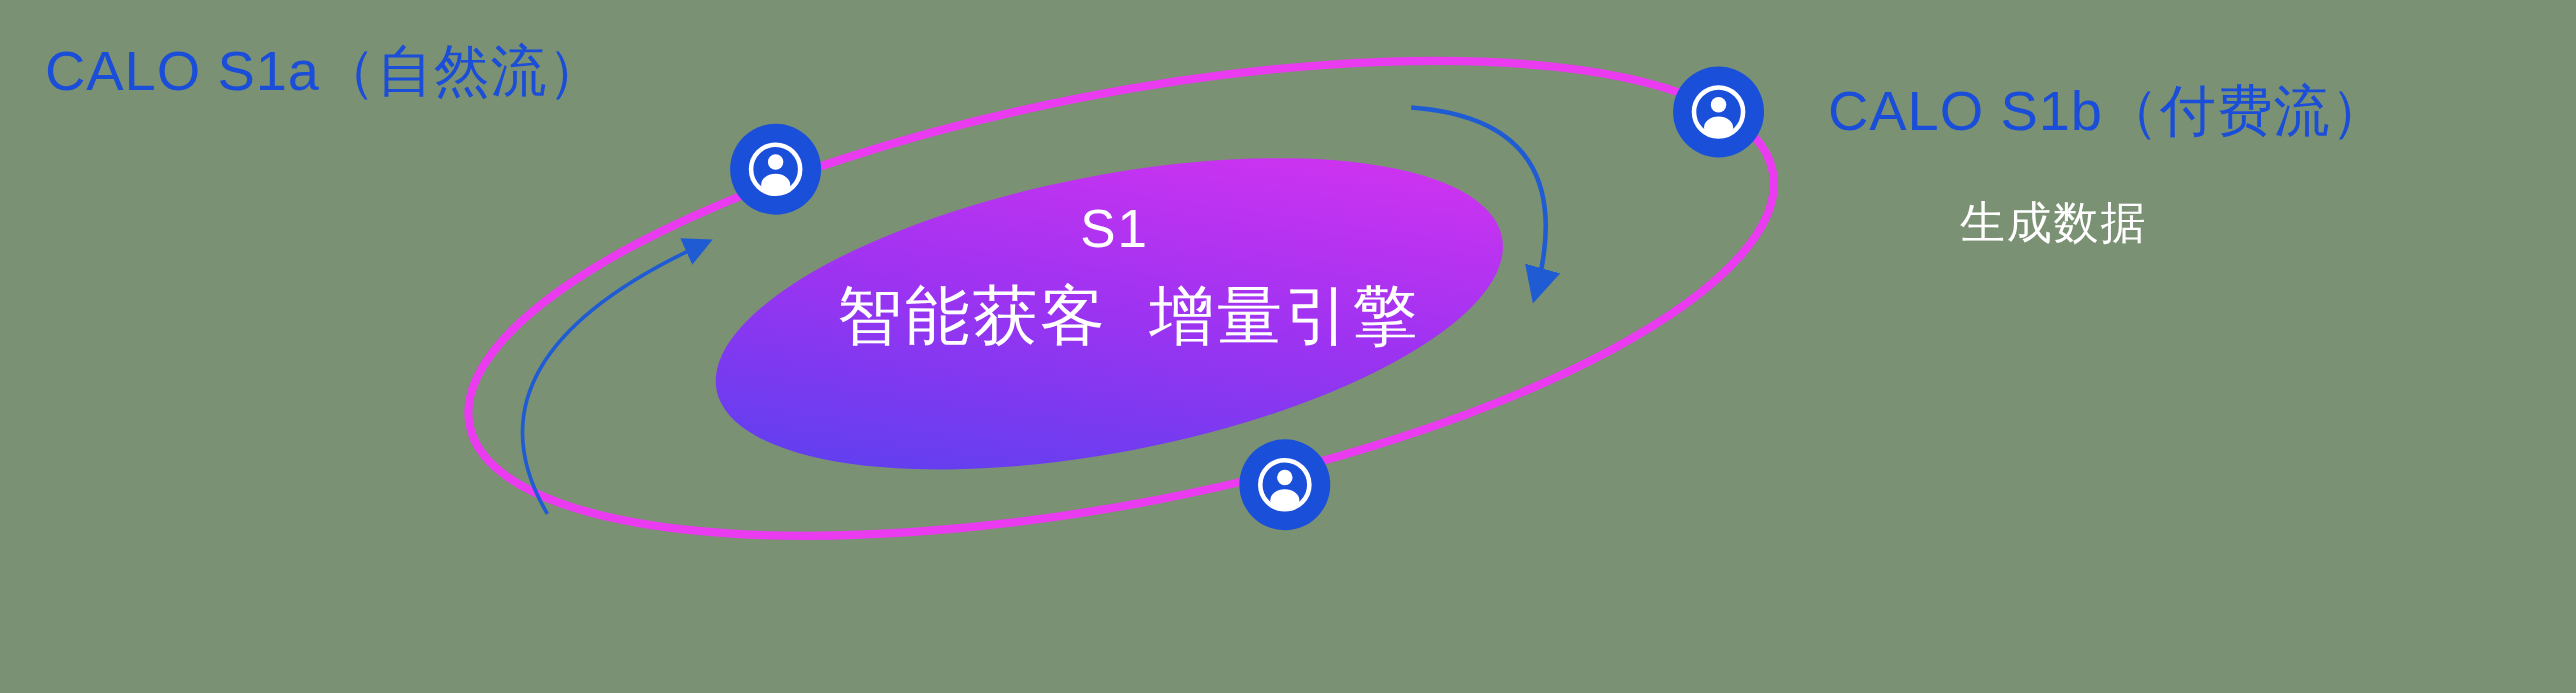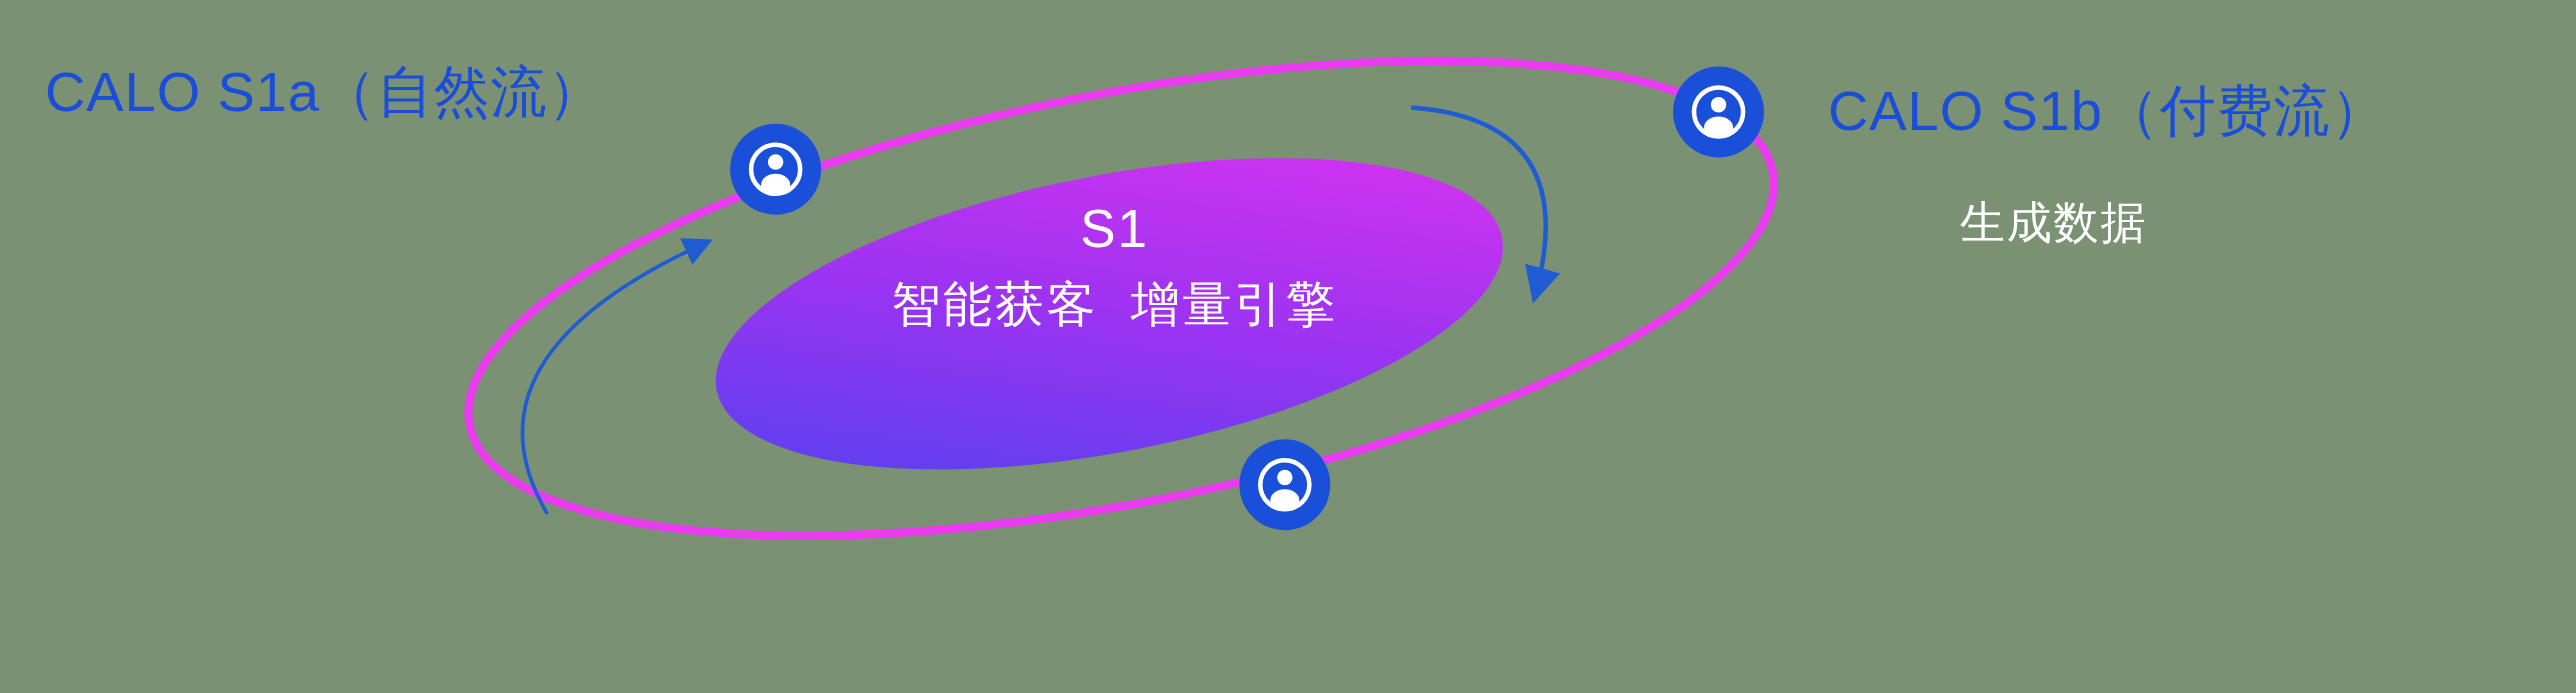--- a/index.html
+++ b/index.html
@@ -46,21 +46,21 @@
     text-align: center;
     color: #ffffff;
   }
   .core-title {
     font-size: 53px;
     font-weight: 500;
     letter-spacing: 1.8px;
   }
   .core-sub {
     margin-top: 12.7px;
-    font-size: 49px;
+    font-size: 65px;
     font-weight: 400;
     letter-spacing: 2.7px;
     white-space: pre;
   }
 </style>
 </head>
 <body>
 
 <div class="stage">
 
@@ -106,20 +106,20 @@
       <circle cy="-8" r="8.5" fill="#ffffff"></circle>
       <ellipse cy="17" rx="16" ry="12" fill="#ffffff" clip-path="url(#iconClip)"></ellipse>
     </g>
   </svg>
 
   <div class="core-text">
     <div class="core-title">S1</div>
     <div class="core-sub">智能获客  增量引擎</div>
   </div>
 
-  <div class="label node-title" style="left:45px; top:40px;margin-top:21px;">CALO S1a（自然流）</div>
+  <div class="label node-title" style="left:45px; top:40px;">CALO S1a（自然流）</div>
 
   <div class="label node-title" style="left:1828px; top:80px;">CALO S1b（付费流）</div>
   <div class="label node-sub" style="left:1960px; top:198px;">生成数据</div>
 
 
 </div>
 
 
 </body></html>

